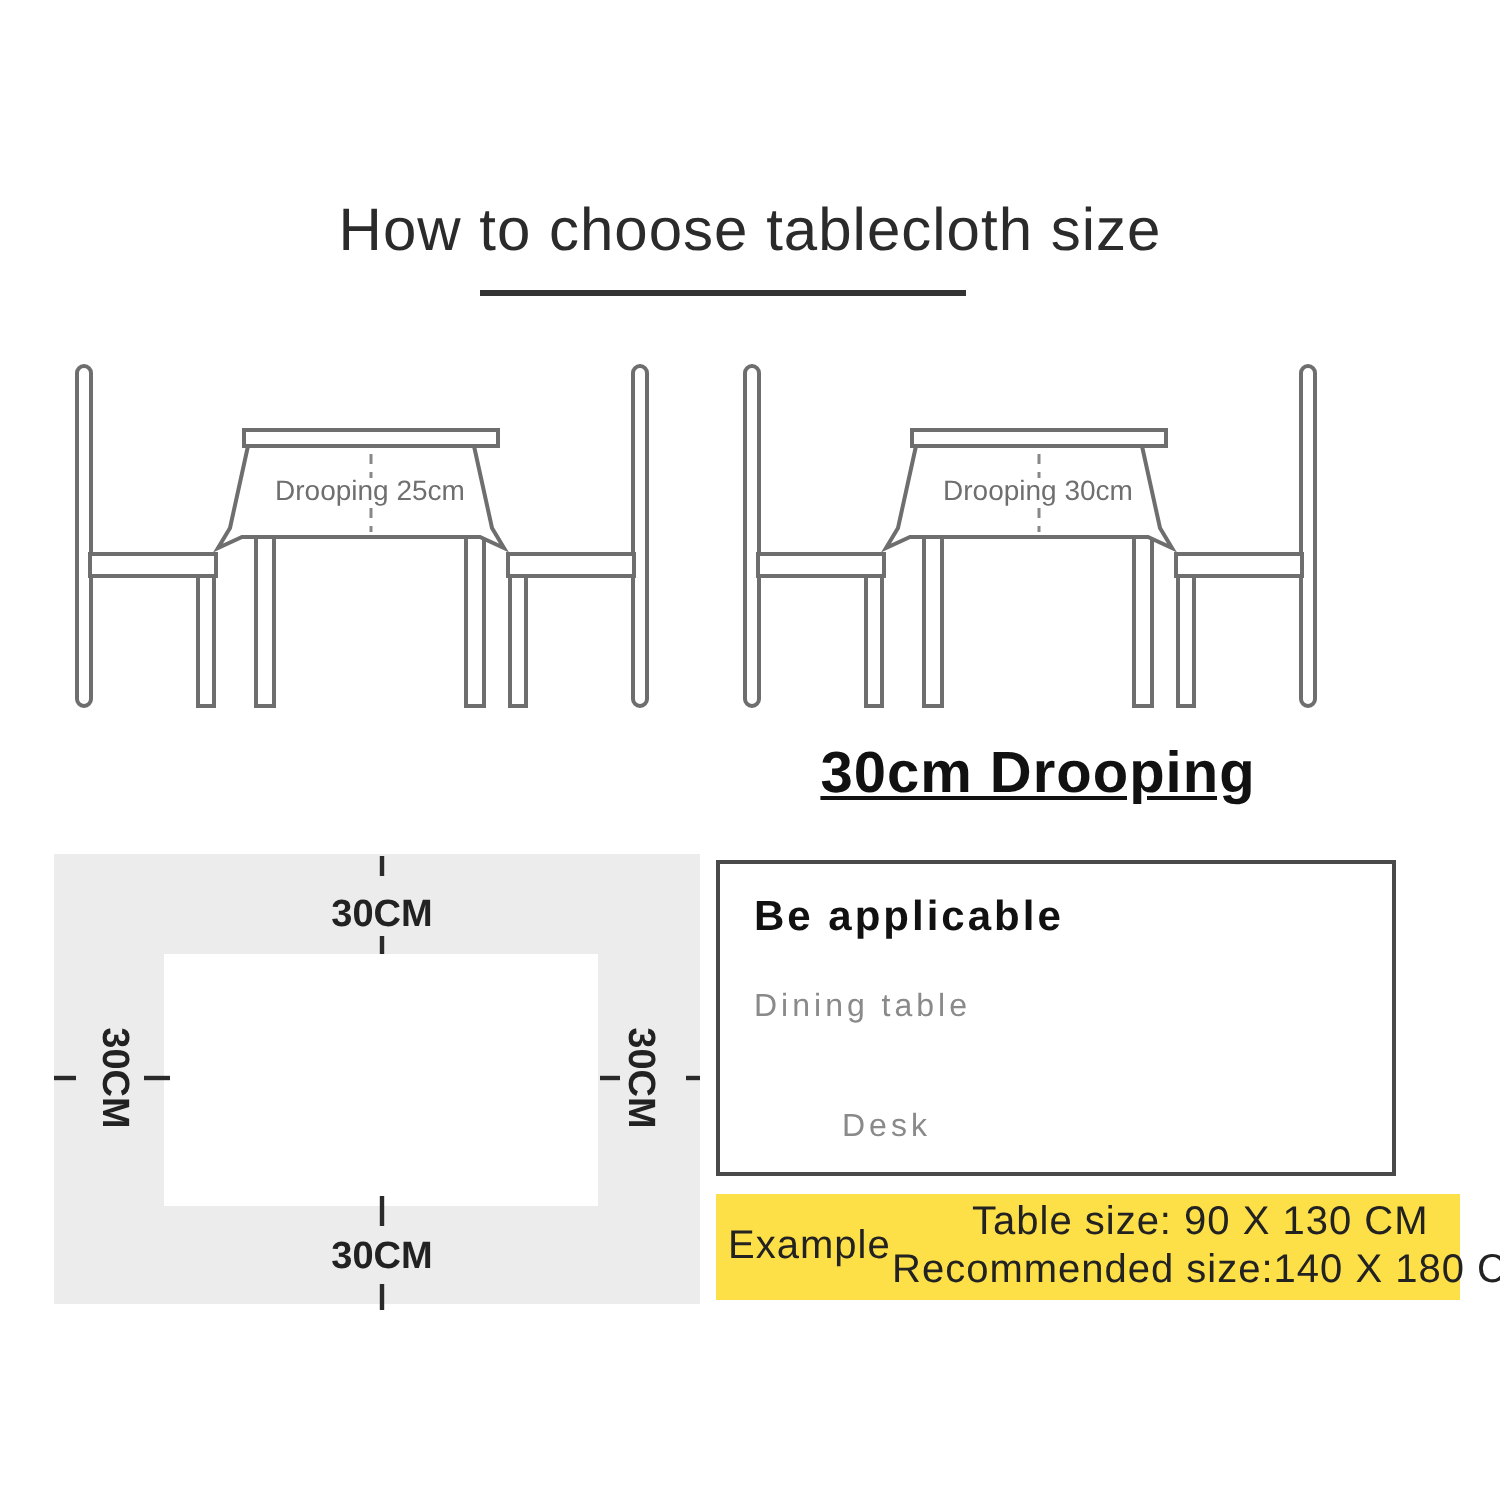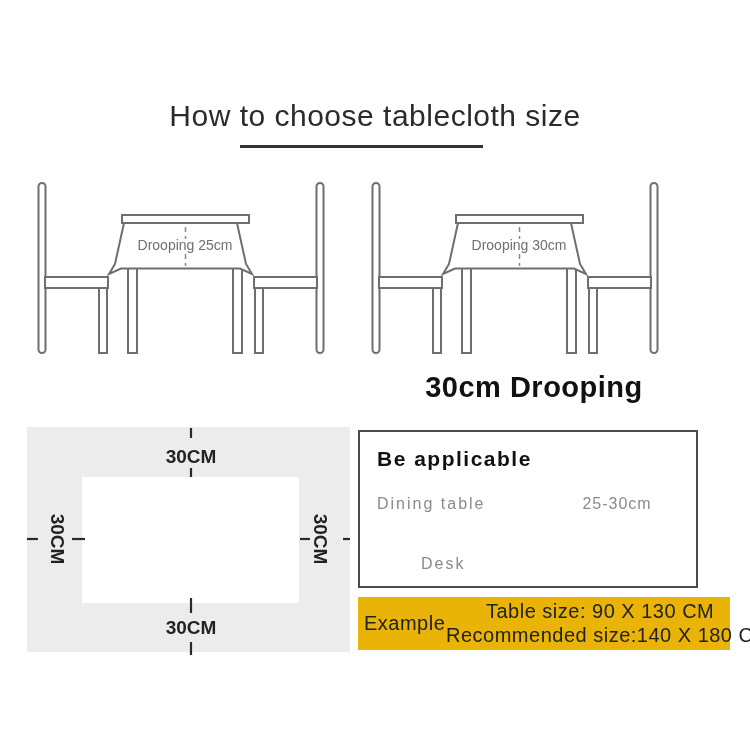--- a/index.html
+++ b/index.html
@@ -19,37 +19,37 @@
   }
   .scene { position:absolute; width:306px; height:182px; }
   .scene-left { left:28px; top:177px; }
   .scene-right { left:362px; top:177px; }
   .caption {
     position:absolute; top:371px; width:306px; text-align:center;
     font-size:29px; font-weight:bold; color:#111; letter-spacing:.5px;
     white-space:nowrap;
   }
   .caption-left { left:28px; }
-  .caption-right { left:381px; }
+  .caption-right { left:366px;text-decoration:underline; }
   .size-diagram { position:absolute; left:27px; top:427px; width:282px; height:228px; }
   .spec-table {
     position:absolute; left:358px; top:430px; width:340px; height:158px;
     border:2px solid #4a4a4a; background:#fff;padding-left:26px;
   }
   .spec-table span { position:absolute; white-space:nowrap; }
   .spec-head { font-size:21px; font-weight:bold; color:#111; letter-spacing:1.5px; }
   .spec-cell { font-size:16px; color:#8a8a8a; letter-spacing:2px; }
   .col-left { left:17px; }
   .col-right { left:196px; width:122px; text-align:center; letter-spacing:1px; }
   .row-head { top:15px; }
   .row-1 { top:63px; }
   .row-2 { top:123px;margin-left:44px; }
   .example-box {
     position:absolute; left:358px; top:597px; width:372px; height:53px;
-    background:#eab308;
+    background:#fde047;
   }
   .example-box span { position:absolute; white-space:nowrap; color:#222; }
   .example-label { left:6px; top:15px; font-size:20px; letter-spacing:.5px; }
   .example-line1 { left:108px; top:3px; font-size:20px; letter-spacing:.5px;margin-left:20px; }
   .example-line2 { left:88px; top:27px; font-size:20px; letter-spacing:.5px; }
   svg { display:block; }
   svg text { font-family:"Liberation Sans", sans-serif; }
 </style>
 </head>
 <body>
@@ -134,21 +134,20 @@
       <text x="164" y="36" text-anchor="middle" font-size="19" font-weight="bold" fill="#222">30CM</text>
       <text x="164" y="207" text-anchor="middle" font-size="19" font-weight="bold" fill="#222">30CM</text>
       <text x="31" y="112" dy="0.35em" text-anchor="middle" font-size="19" font-weight="bold" fill="#222" transform="rotate(90 31 112)">30CM</text>
       <text x="294" y="112" dy="0.35em" text-anchor="middle" font-size="19" font-weight="bold" fill="#222" transform="rotate(90 294 112)">30CM</text>
     </svg>
   </div>
 
   <div class="spec-table">
     <span class="spec-head col-left row-head">Be applicable</span>
     <span class="spec-cell col-left row-1">Dining table</span>
-    <span class="spec-cell col-right row-1">25-30cm</span>
     <span class="spec-cell col-left row-2">Desk</span>
   </div>
 
   <div class="example-box">
     <span class="example-label">Example</span>
     <span class="example-line1">Table size: 90 X 130 CM</span>
     <span class="example-line2">Recommended size:140 X 180 CM</span>
   </div>
 
 </div>

